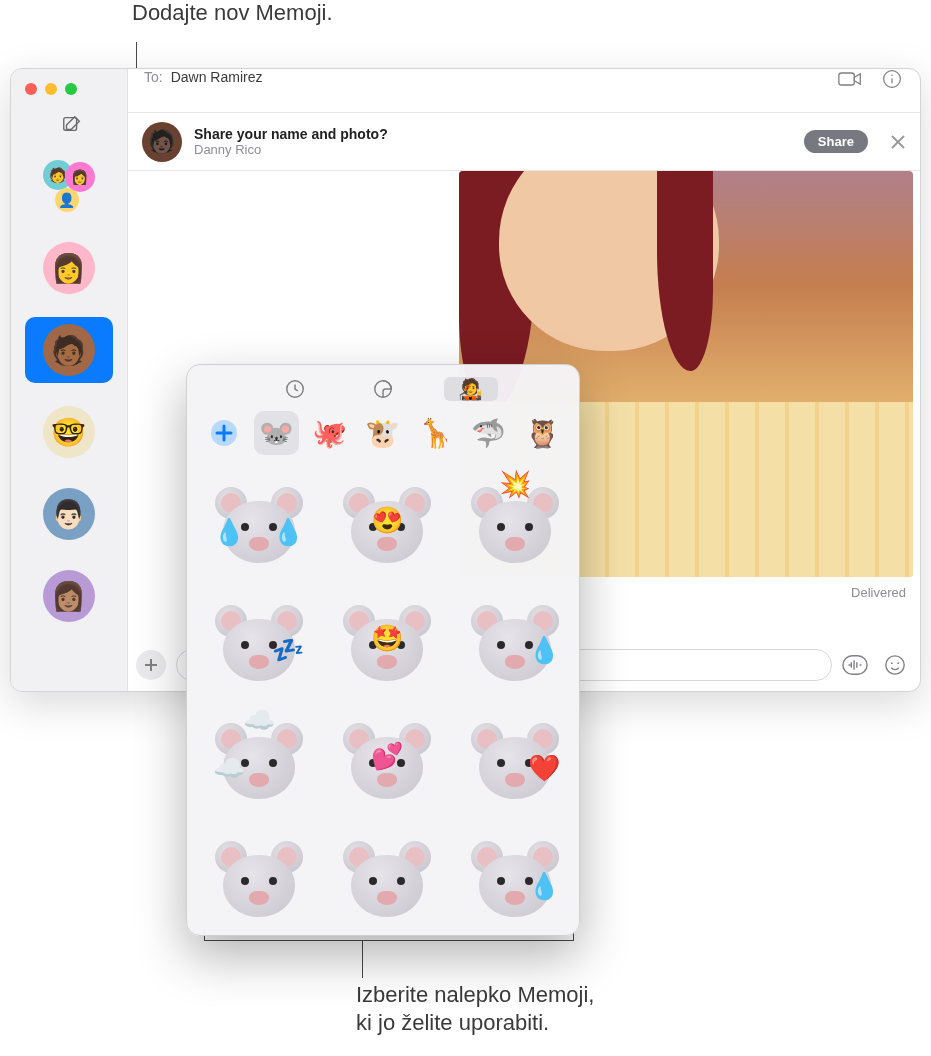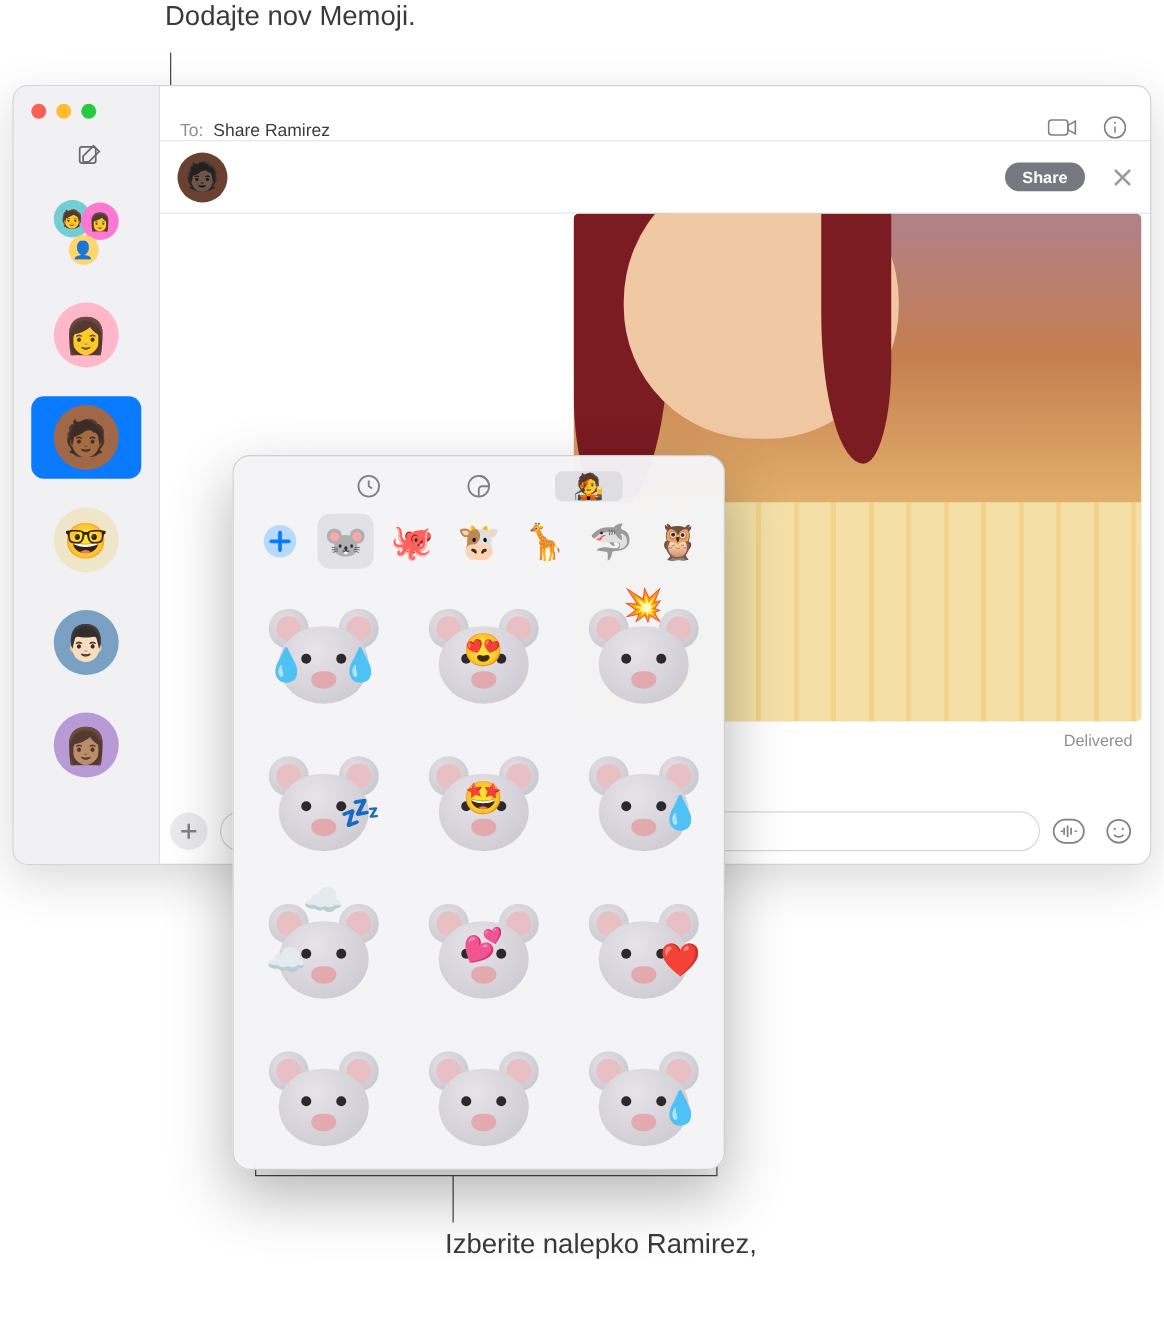--- a/index.html
+++ b/index.html
@@ -133,21 +133,21 @@
   .av-multi .c{width:24px;height:24px;background:#ffd66e;left:12px;bottom:0;}
 
   
   .main {
     flex:1;
     display:flex; flex-direction:column;
     position:relative;
   }
   .header {
     height:44px;
-    display:flex; align-items:flex-end;
+    display:flex; align-items:flex-start;
     padding:0 16px;
     border-bottom:1px solid #e6e6e6;
     gap:8px;
   }
   .to-label{ color:#8e8e93; font-size:14px; }
   .to-name{ color:#3b3b3b; font-size:14px; }
   .header-icons{
     margin-left:auto;
     display:flex; gap:18px;
     color:#808082;
@@ -338,21 +338,22 @@
 </style>
 </head>
 <body>
 
 <div class="callout-top">Dodajte nov Memoji.</div>
 <div class="callout-top-line"></div>
 
 <div class="callout-bottom-line"></div>
 <div class="callout-bottom-line-drop"></div>
 <div class="callout-bottom">
-  <div>Izberite nalepko Ramirez,</div>
+  <div>Izberite nalepko Memoji,</div>
+  <div>ki jo želite uporabiti.</div>
 </div>
 
 <div class="window">
   <div class="traffic">
     <span class="tf-close"></span>
     <span class="tf-min"></span>
     <span class="tf-max"></span>
   </div>
 
   <div class="sidebar">
@@ -384,36 +385,40 @@
       </div>
       <div class="convo">
         <div class="avatar" style="background:#b89ad6">👩🏽</div>
       </div>
     </div>
   </div>
 
   <div class="main">
     <div class="header">
       <span class="to-label">To:</span>
-      <span class="to-name">Share Ramirez</span>
+      <span class="to-name">Dawn Ramirez</span>
       <div class="header-icons">
         <svg viewBox="0 0 28 20">
             <rect x="1" y="3" width="18" height="14" rx="3"></rect>
             <path d="M19 8l7-4v12l-7-4z"></path>
           </svg>
         <svg viewBox="0 0 24 24">
             <circle cx="12" cy="12" r="10"></circle>
             <line x1="12" y1="11" x2="12" y2="17"></line>
             <circle cx="12" cy="7.5" r="1" fill="currentColor" stroke="none"></circle>
           </svg>
       </div>
     </div>
 
     <div class="share-bar">
       <div class="share-avatar">🧑🏿</div>
+      <div class="share-text">
+        <span class="share-title">Share your name and photo?</span>
+        <span class="share-sub">Danny Rico</span>
+      </div>
       <button class="share-btn">Share</button>
       <svg class="share-close" viewBox="0 0 16 16">
           <line x1="2" y1="2" x2="14" y2="14" stroke="currentColor" stroke-width="2"></line>
           <line x1="14" y1="2" x2="2" y2="14" stroke="currentColor" stroke-width="2"></line>
         </svg>
     </div>
 
     <div class="chat">
       <div class="photo">
         <div class="hair-l"></div>

